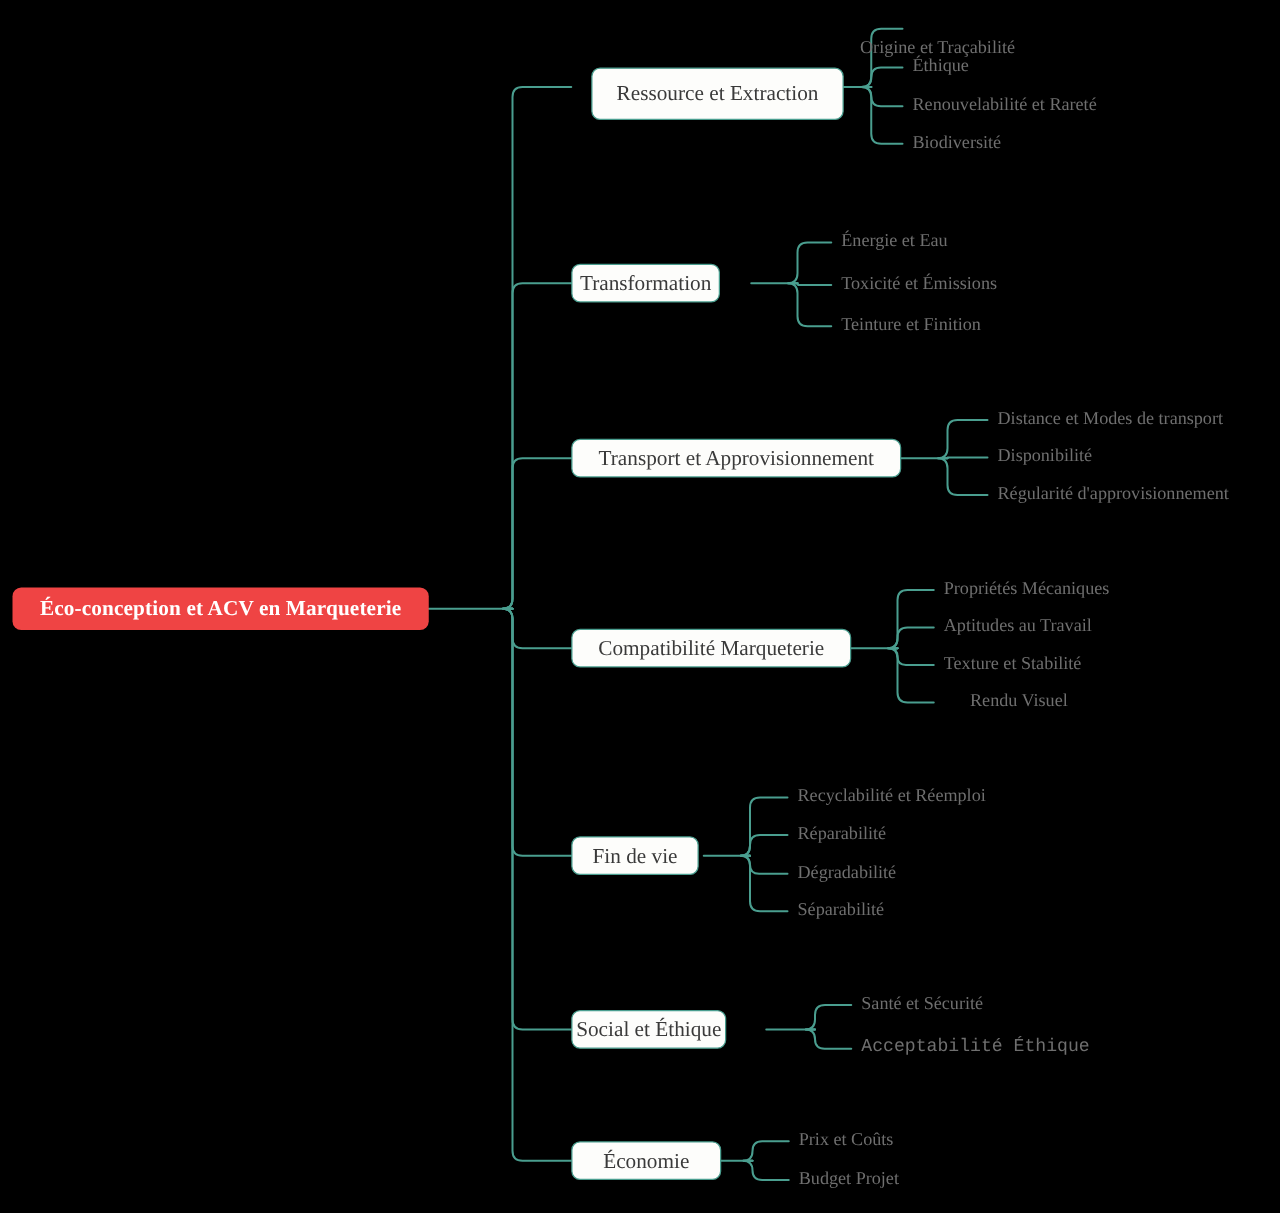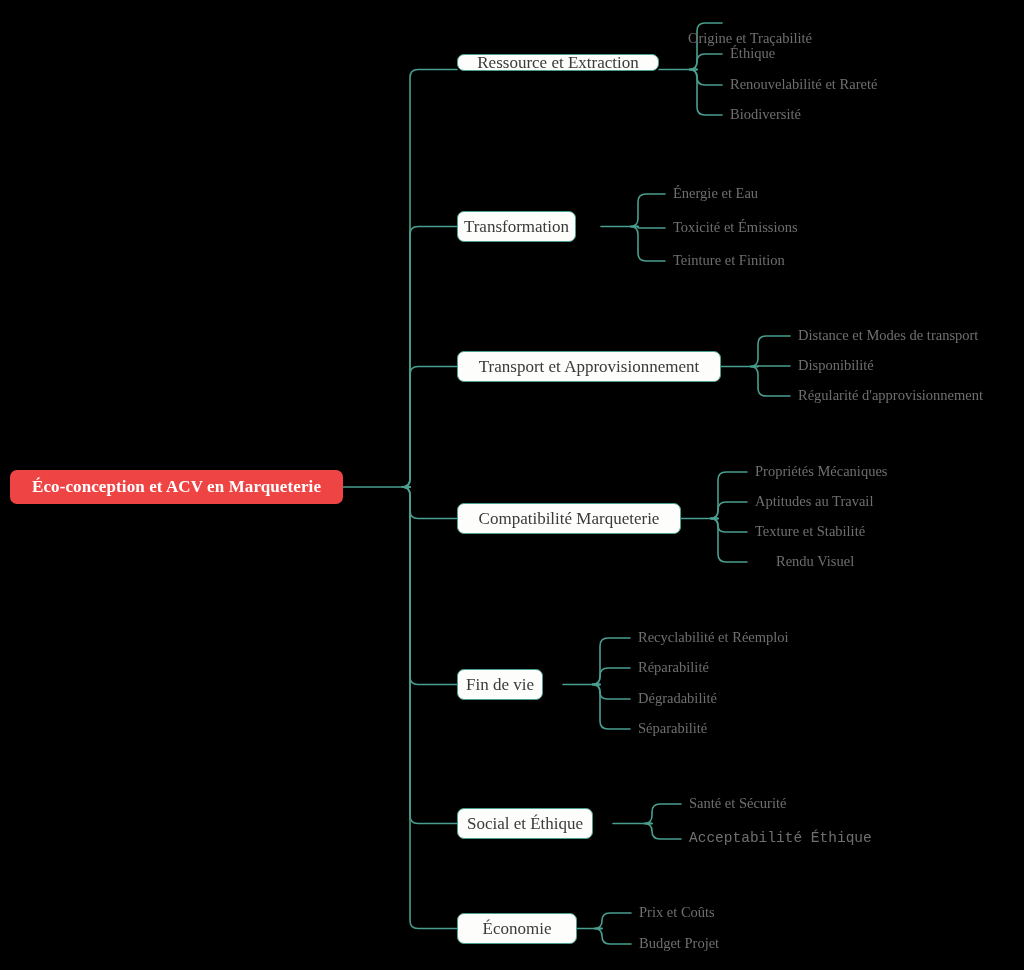--- a/index.html
+++ b/index.html
@@ -97,26 +97,26 @@
       <path d="M 652 823.5 L 644.25 823.5 Q 652 823.5 652 831.25 L 652 831.25 Q 652 839 659.75 839 L 681 839" fill="none" stroke="#4a9e8f" stroke-width="1.6" stroke-linecap="round"></path>
       <path d="M 410 487 L 402 487 Q 410 487 410 495 L 410 920.5 Q 410 928.5 418 928.5 L 457 928.5" fill="none" stroke="#4a9e8f" stroke-width="1.6" stroke-linecap="round"></path>
       <path d="M 565 928.5 L 602 928.5" fill="none" stroke="#4a9e8f" stroke-width="1.6" stroke-linecap="round"></path>
       <path d="M 602 928.5 L 594.25 928.5 Q 602 928.5 602 920.75 L 602 920.75 Q 602 913 609.75 913 L 631 913" fill="none" stroke="#4a9e8f" stroke-width="1.6" stroke-linecap="round"></path>
       <path d="M 602 928.5 L 594.25 928.5 Q 602 928.5 602 936.25 L 602 936.25 Q 602 944 609.75 944 L 631 944" fill="none" stroke="#4a9e8f" stroke-width="1.6" stroke-linecap="round"></path>
     </svg>
 
   <div class="node root-node" style="left: 10px; top: 470px; width: 333px; height: 34px;">Éco-conception et ACV en Marqueterie</div>
 
   <div id="branch-layer">
-      <div class="node branch-node" style="left: 457px; top: 54px; width: 202px; height: 17px;">Ressource et Extraction</div>
+      <div class="node branch-node" style="left: 473px; top: 54px; width: 202px; height: 42px;">Ressource et Extraction</div>
       <div class="node branch-node" style="left: 457px; top: 211px; width: 119px; height: 31px;">Transformation</div>
       <div class="node branch-node" style="left: 457px; top: 351px; width: 264px; height: 31px;">Transport et Approvisionnement</div>
       <div class="node branch-node" style="left: 457px; top: 503px; width: 224px; height: 31px;">Compatibilité Marqueterie</div>
-      <div class="node branch-node" style="left: 457px; top: 669px; width: 86px; height: 31px;">Fin de vie</div>
-      <div class="node branch-node" style="left: 457px; top: 808px; width: 136px; height: 31px;">Social et Éthique</div>
+      <div class="node branch-node" style="left: 457px; top: 669px; width: 102px; height: 31px;">Fin de vie</div>
+      <div class="node branch-node" style="left: 457px; top: 808px; width: 124px; height: 31px;">Social et Éthique</div>
       <div class="node branch-node" style="left: 457px; top: 913px; width: 120px; height: 31px;">Économie</div>
     </div>
   <div id="leaf-layer">
       <div class="leaf-label" style="left: 688px; top: 15px; margin-top: 16px;">Origine et Traçabilité</div>
       <div class="leaf-label" style="left: 730px; top: 46px;">Éthique</div>
       <div class="leaf-label" style="left: 730px; top: 77px;">Renouvelabilité et Rareté</div>
       <div class="leaf-label" style="left: 730px; top: 107px;">Biodiversité</div>
       <div class="leaf-label" style="left: 673px; top: 186px;">Énergie et Eau</div>
       <div class="leaf-label" style="left: 673px; top: 220px;">Toxicité et Émissions</div>
       <div class="leaf-label" style="left: 673px; top: 253px;">Teinture et Finition</div>

